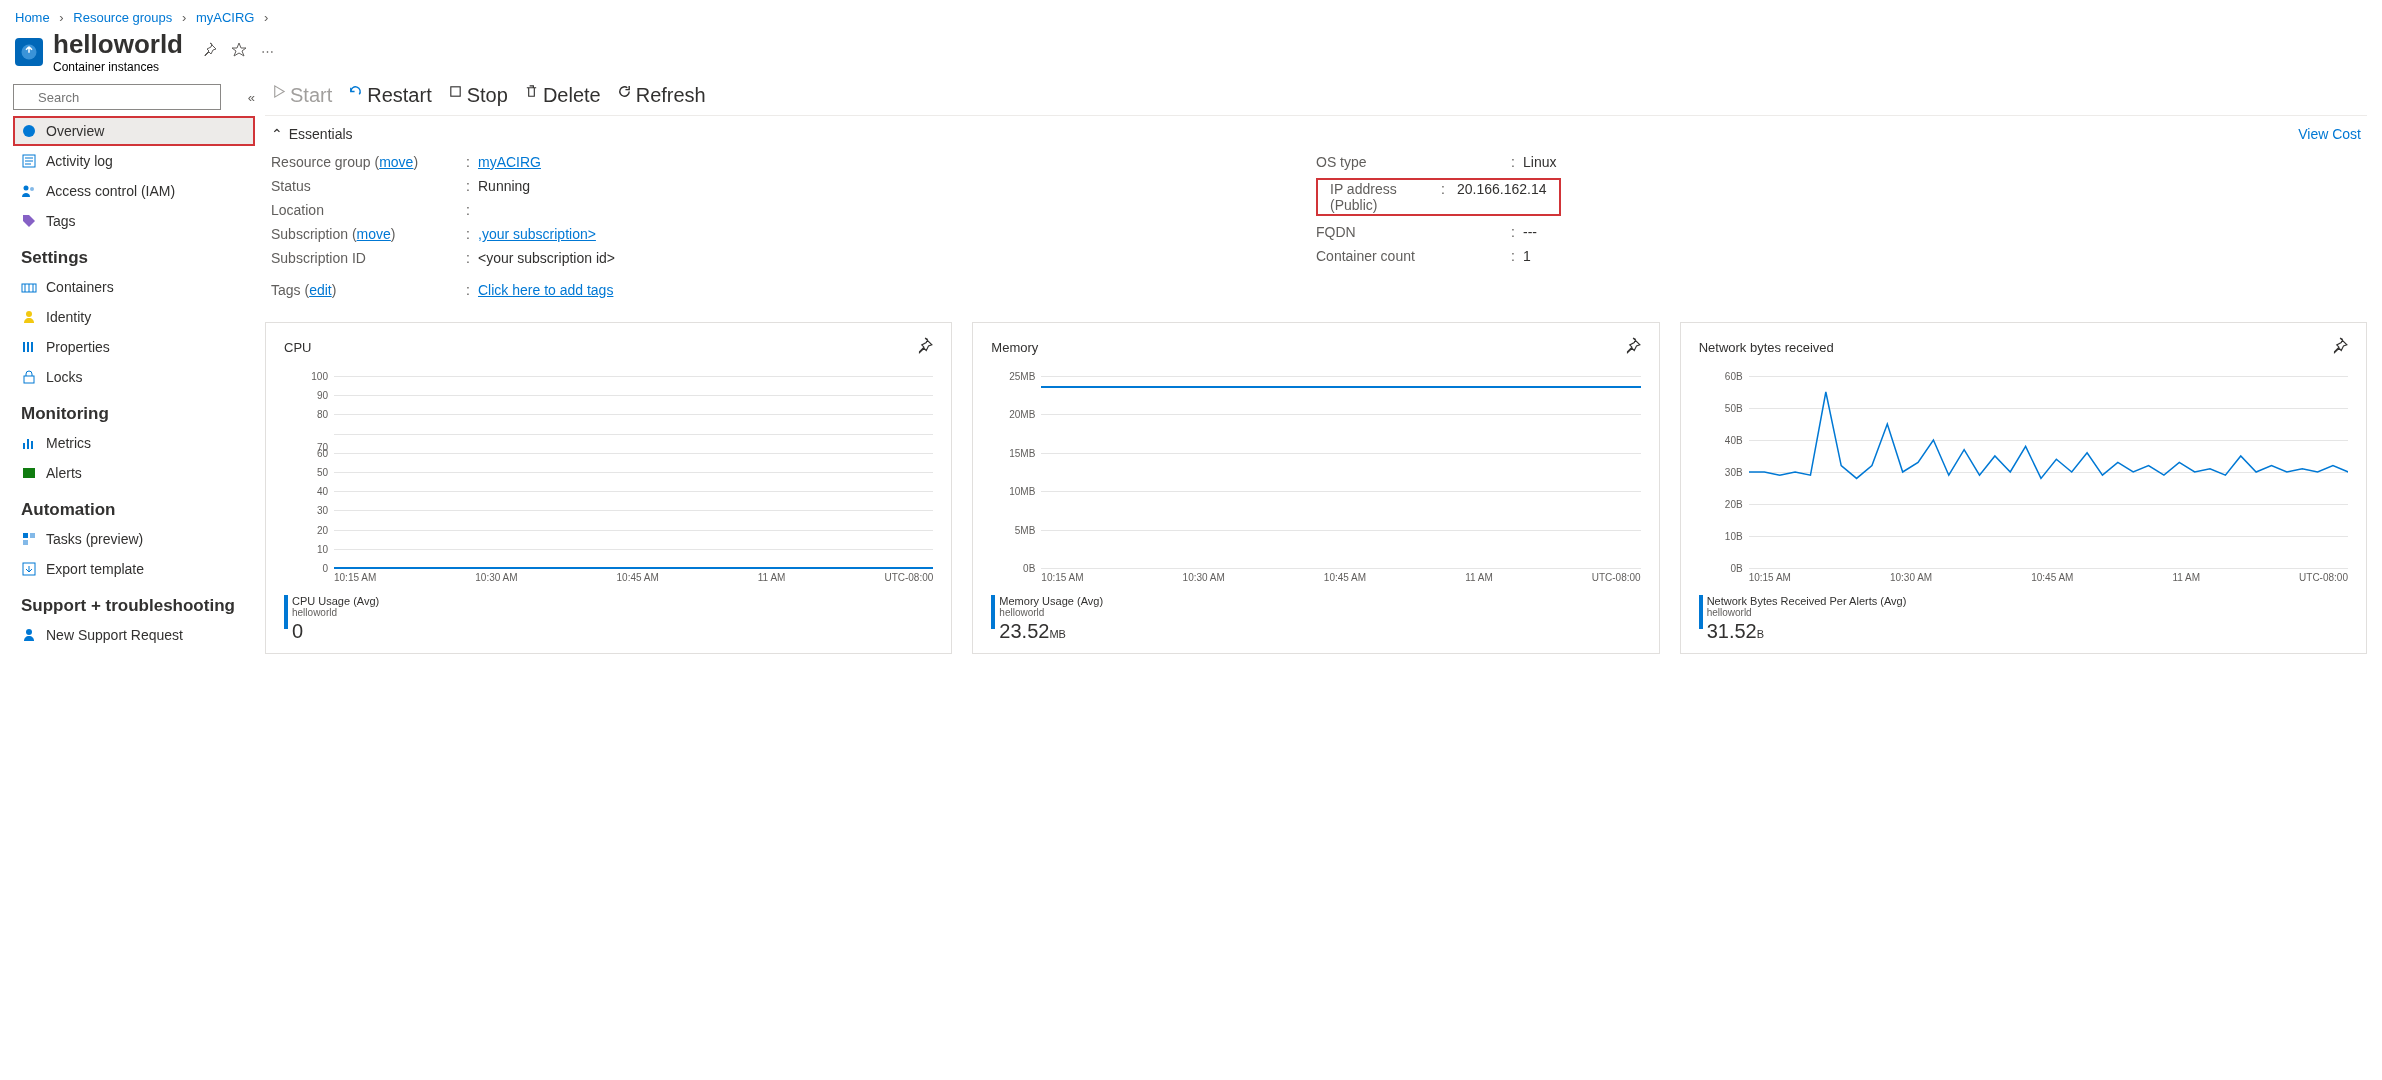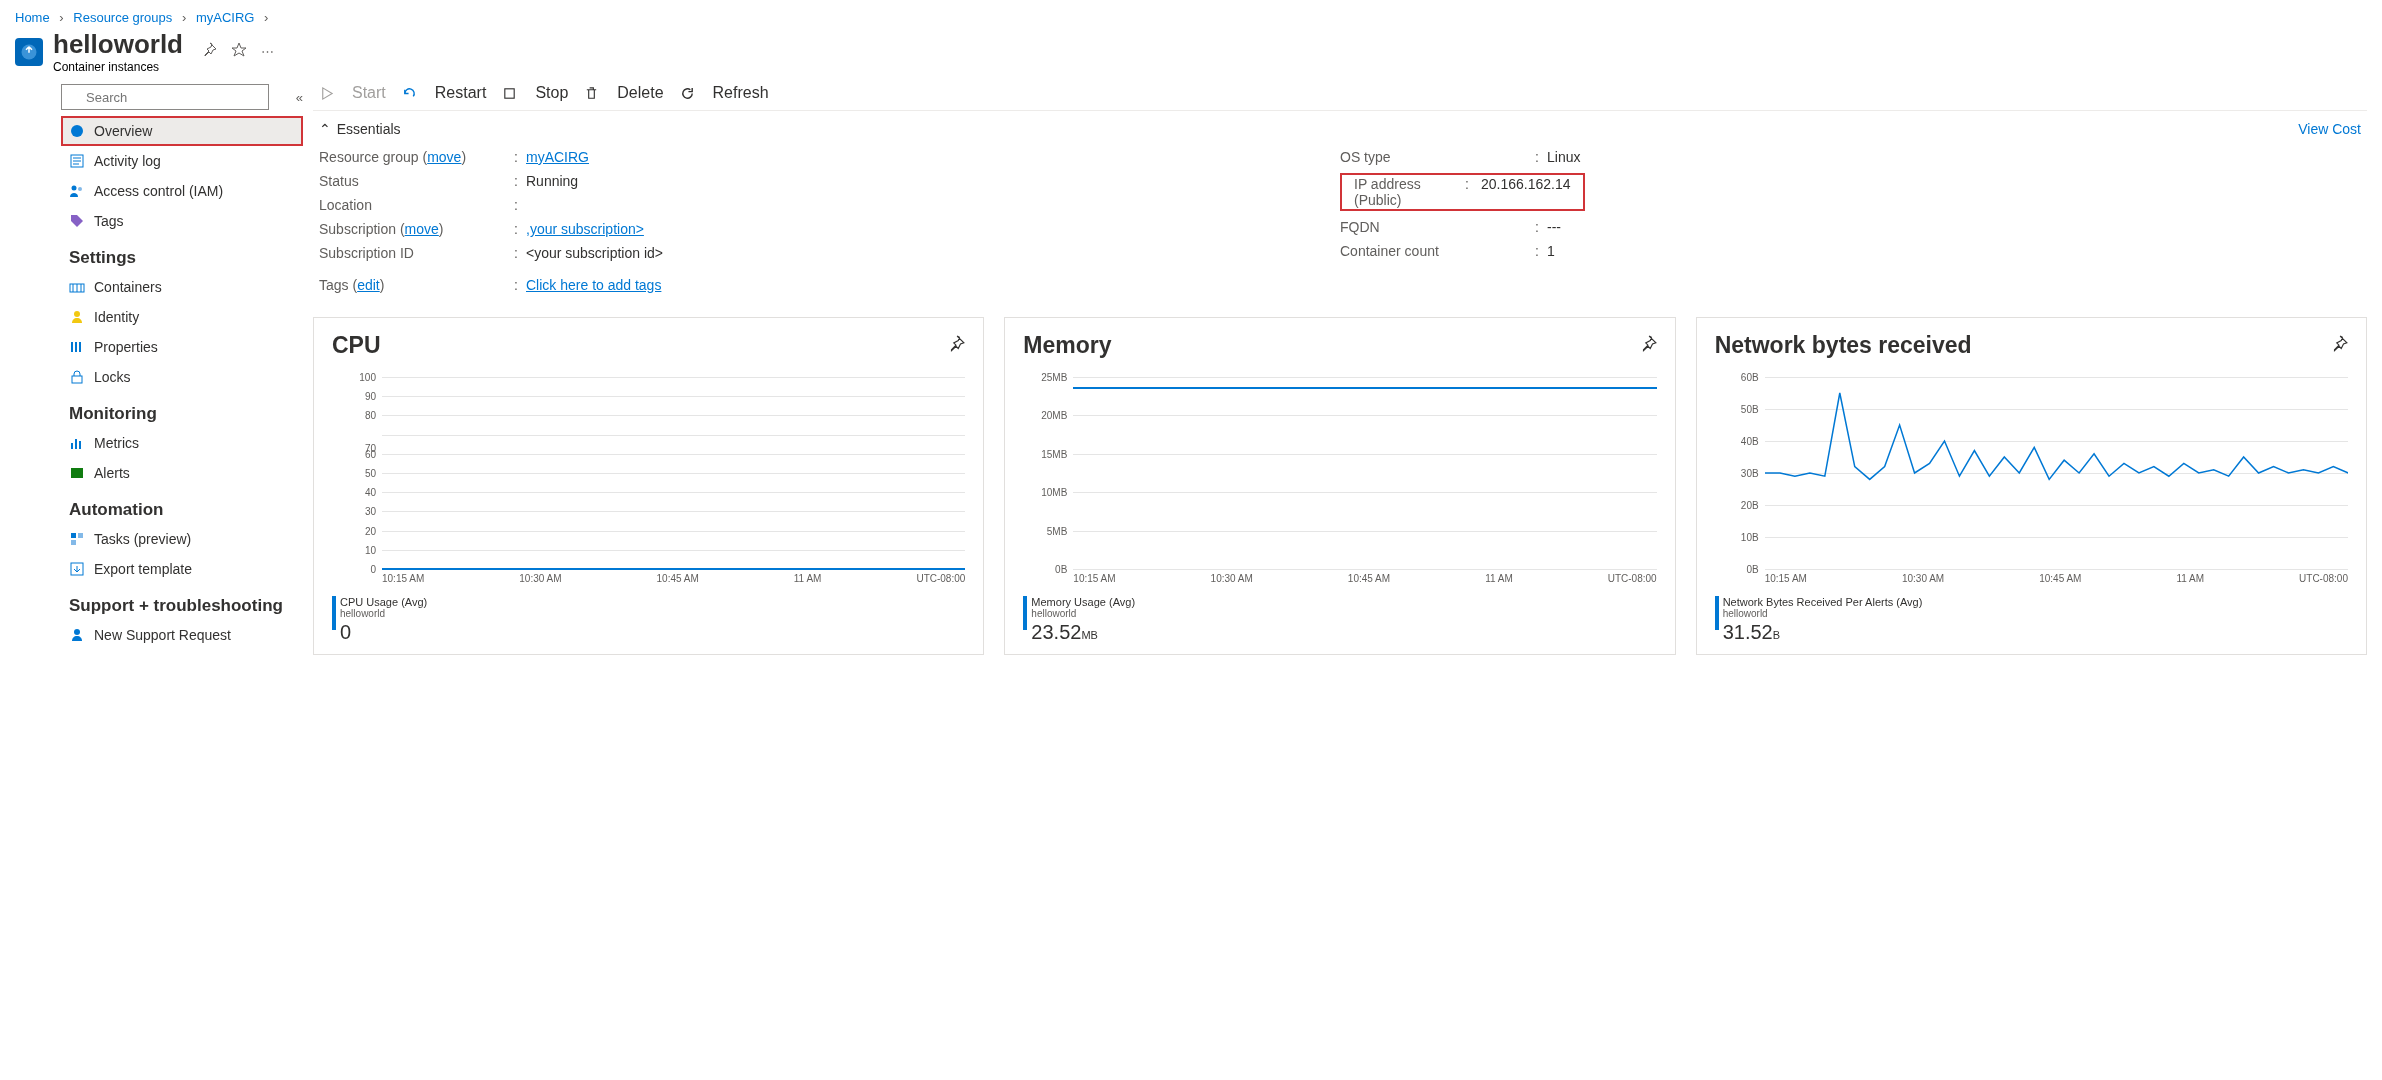--- a/index.html
+++ b/index.html
@@ -11,57 +11,57 @@
 .breadcrumb .sep { color: #605e5c; margin: 0 6px; }
 
 .title-row { display: flex; align-items: center; padding: 0 15px; }
 .title-icon { width: 28px; height: 28px; background: #0067b8; border-radius: 4px; display: inline-flex; align-items: center; justify-content: center; margin-right: 10px; }
 .title-icon svg { width: 18px; height: 18px; }
 .title-text h1 { font-size: 26px; font-weight: 600; }
 .title-text .sub { font-size: 12px; color: #000000; }
 .title-actions { display: flex; align-items: center; margin-left: 18px; gap: 14px; color: #605e5c; }
 .title-actions span { cursor: pointer; }
 
-.layout { display: flex; margin-left: 48px; }
+.layout { display: flex; }
 .sidebar { width: 255px; min-width: 255px; padding: 10px 0 10px 13px; }
 .search-wrap { display: flex; align-items: center; gap: 8px; margin-bottom: 6px; }
 .search-input { flex: 1; border: 1px solid #8a8886; height: 26px; padding: 0 6px 0 24px; font-size: 13px; position: relative; }
 .search-box { position: relative; flex: 1; }
 .search-box .sicon { position: absolute; left: 6px; top: 50%; transform: translateY(-50%); color: #605e5c; }
 .collapse-btn { color: #605e5c; cursor: pointer; font-size: 13px; }
 
 .nav-item { display: flex; align-items: center; gap: 9px; padding: 7px 8px; cursor: pointer; color: #323130; font-size: 14px; }
 .nav-item.active { background: #edebe9; border: 2px solid #d13438; padding: 5px 6px; }
 .nav-section { font-weight: 700; padding: 12px 8px 4px; font-size: 17px; }
 .nav-icon { width: 16px; height: 16px; display: inline-flex; align-items: center; justify-content: center; }
 
 .main { flex: 1; padding: 10px 15px 20px 10px; }
 .toolbar { display: flex; align-items: center; gap: 16px; padding: 0 0 8px 6px; border-bottom: 1px solid #edebe9; }
-.tool-btn { display: inline-flex; align-items: center; gap: 18px; cursor: pointer; font-size: 16px; color: #323130; }
+.tool-btn { display: inline-flex; gap: 4px; cursor: pointer; font-size: 20px; color: #323130; }
 .tool-btn.disabled { color: #a19f9d; cursor: default; }
 .tool-btn svg { width: 15px; height: 15px; }
 
 .essentials-head { display: flex; align-items: center; justify-content: space-between; padding: 10px 6px 4px; }
 .essentials-head .left { display: flex; align-items: center; gap: 6px; font-weight: 400; font-size: 14px; }
 .essentials-head .viewcost { color: #0078d4; cursor: pointer; font-size: 14px; }
 
 .essentials-grid { display: flex; padding: 4px 6px 10px; }
 .essentials-col { flex: 1; }
 .ess-row { display: flex; padding: 4px 0; font-size: 14px; }
 .ess-label { width: 195px; color: #605e5c; }
 .ess-label .movelink { color: #0078d4; text-decoration: underline; }
 .ess-sep { width: 12px; color: #605e5c; }
 .ess-val { flex: 1; }
 .ess-val a { text-decoration: underline; }
 .ip-highlight { border: 2px solid #d13438; padding: 1px 12px; display: inline-block; }
 
 .charts { display: flex; gap: 20px; padding: 10px 0; }
 .chart-card { flex: 1; border: 1px solid #e1dfdd; padding: 14px 18px 10px; min-width: 0; }
 .chart-title-row { display: flex; justify-content: space-between; align-items: center; }
-.chart-title { font-size: 23px; font-weight: 700; }
+.chart-title { font-size: 13px; font-weight: 400; }
 .pin-icon { cursor: pointer; }
 .chart-area { margin-top: 18px; }
 .x-axis { display: flex; font-size: 10px; color: #605e5c; margin-top: 4px; padding-left: 50px; justify-content: space-between; }
 .metric-foot { display: flex; align-items: flex-start; gap: 4px; margin-top: 12px; }
 .metric-bar { width: 4px; height: 34px; background: #0078d4; }
 .metric-info .m-name { font-size: 11px; color: #323130; }
 .metric-info .m-sub { font-size: 10px; color: #605e5c; }
 .metric-info .m-val { font-size: 20px; font-weight: 400; margin-top: 2px; }
 .metric-info .m-unit { font-size: 11px; }
 

